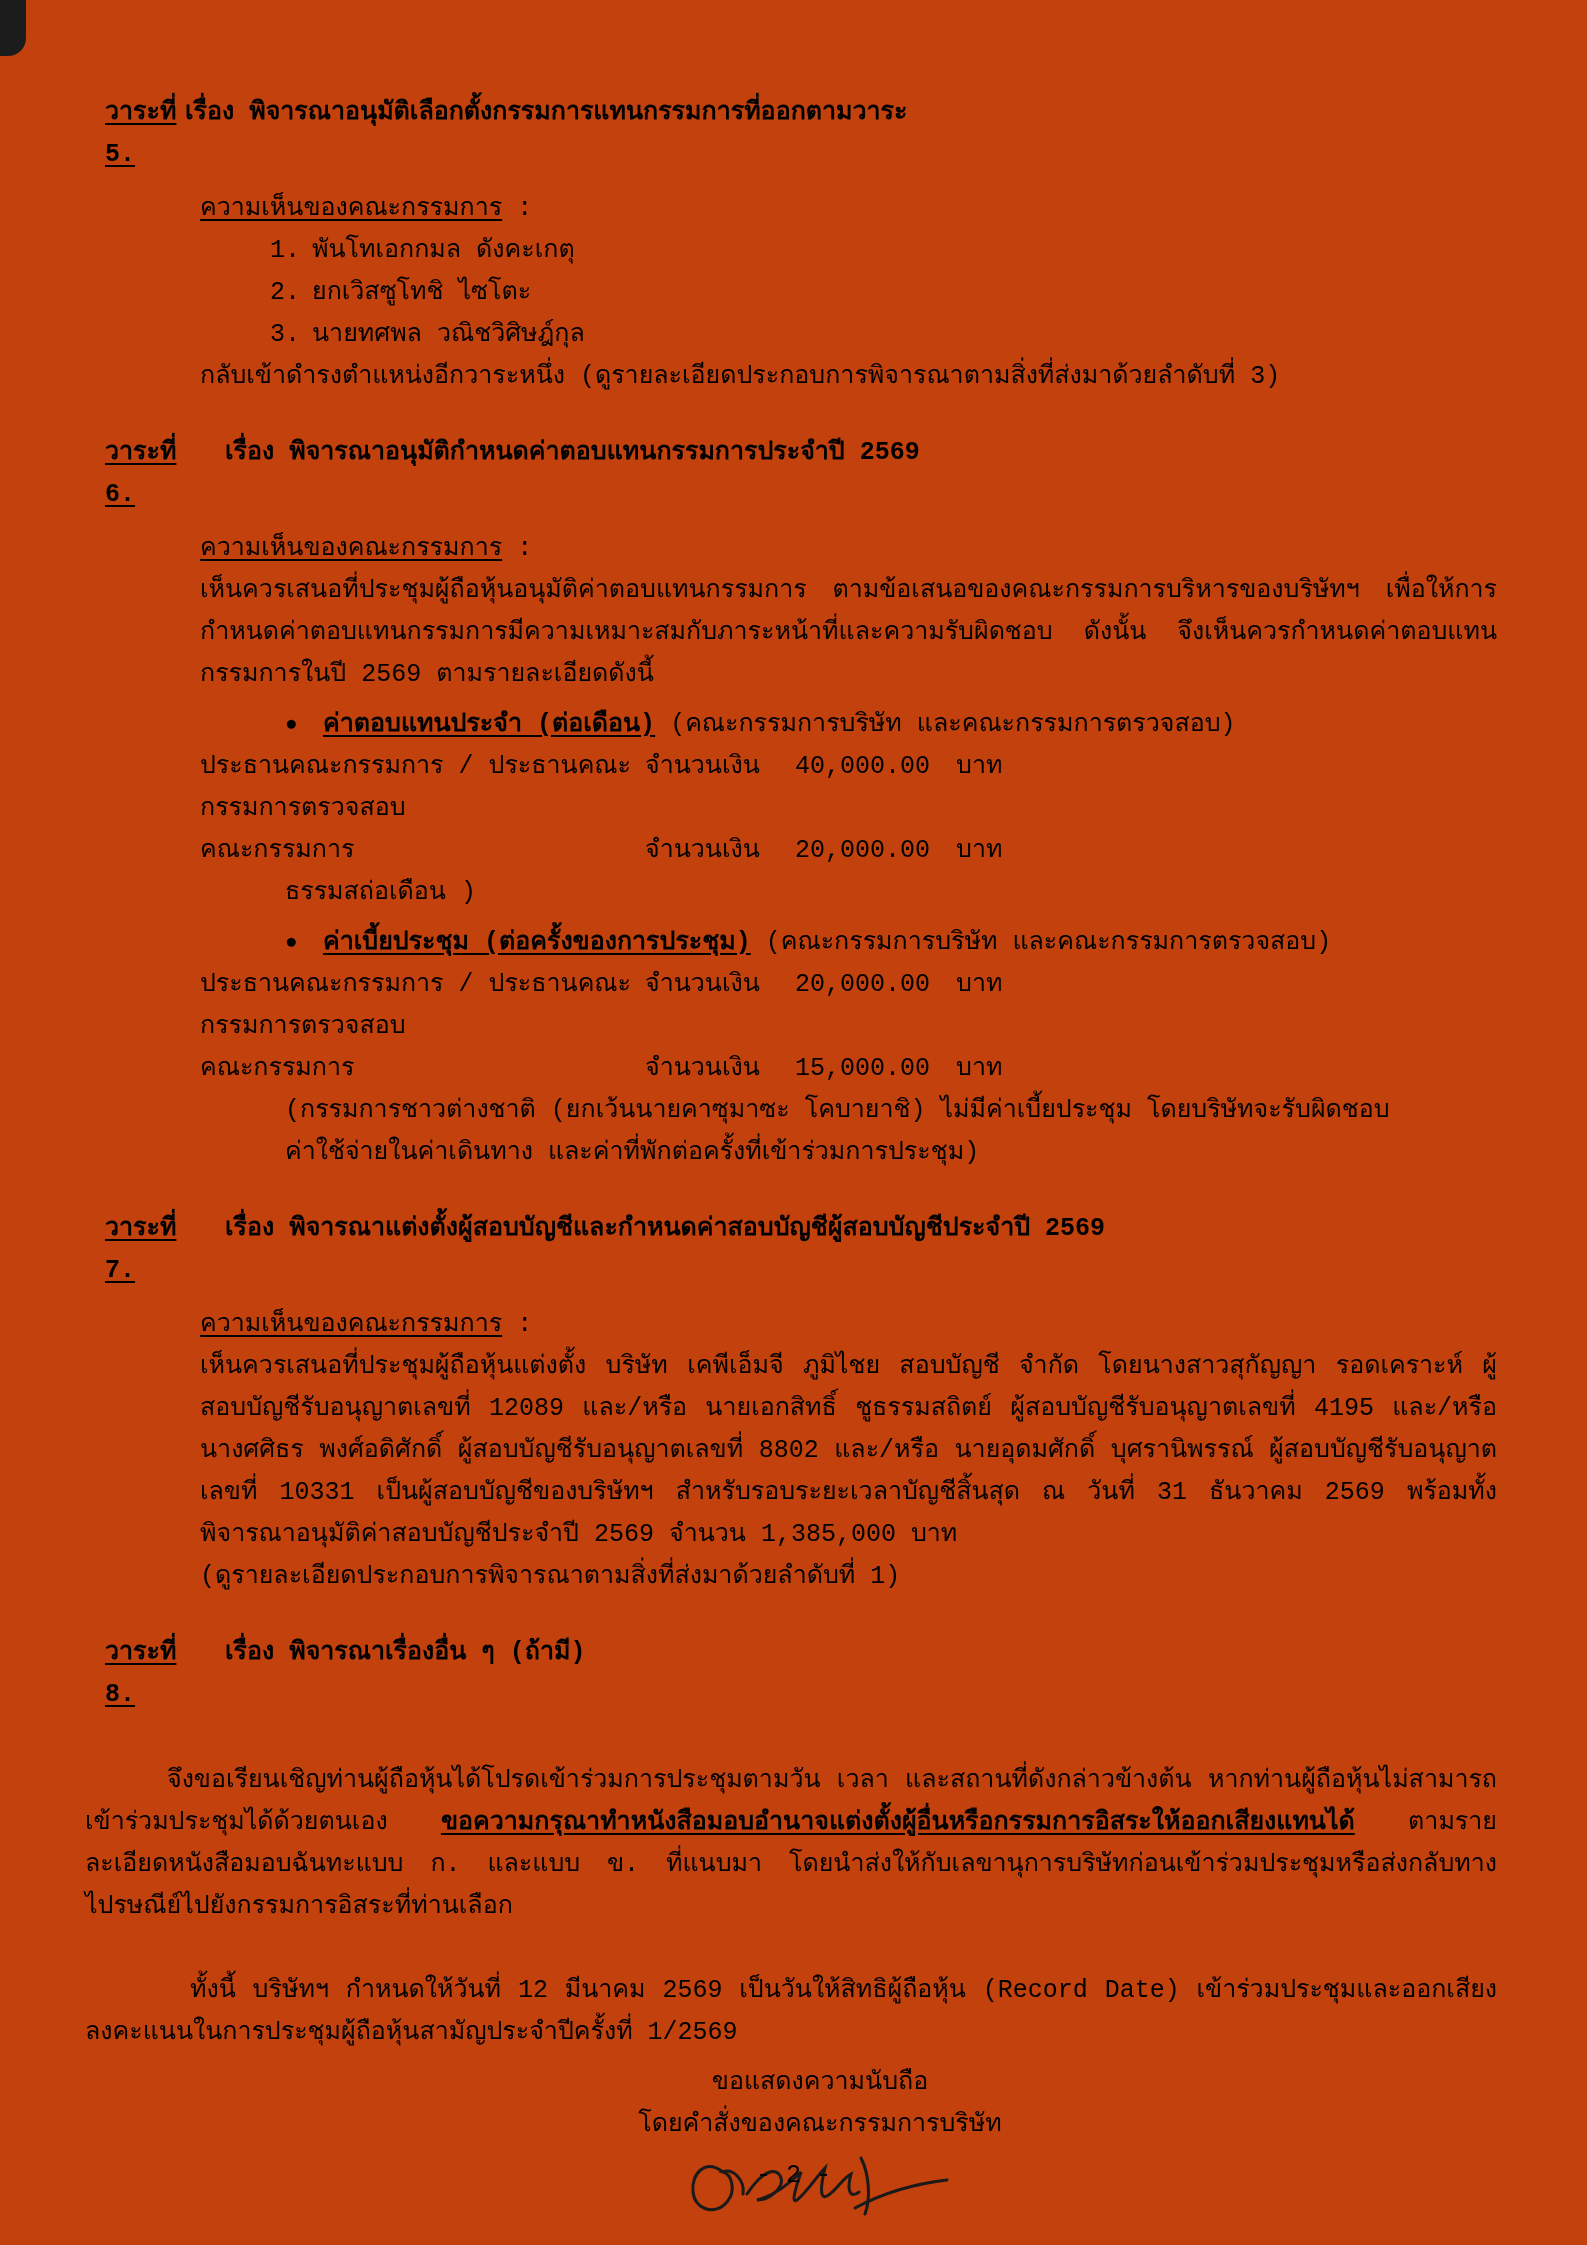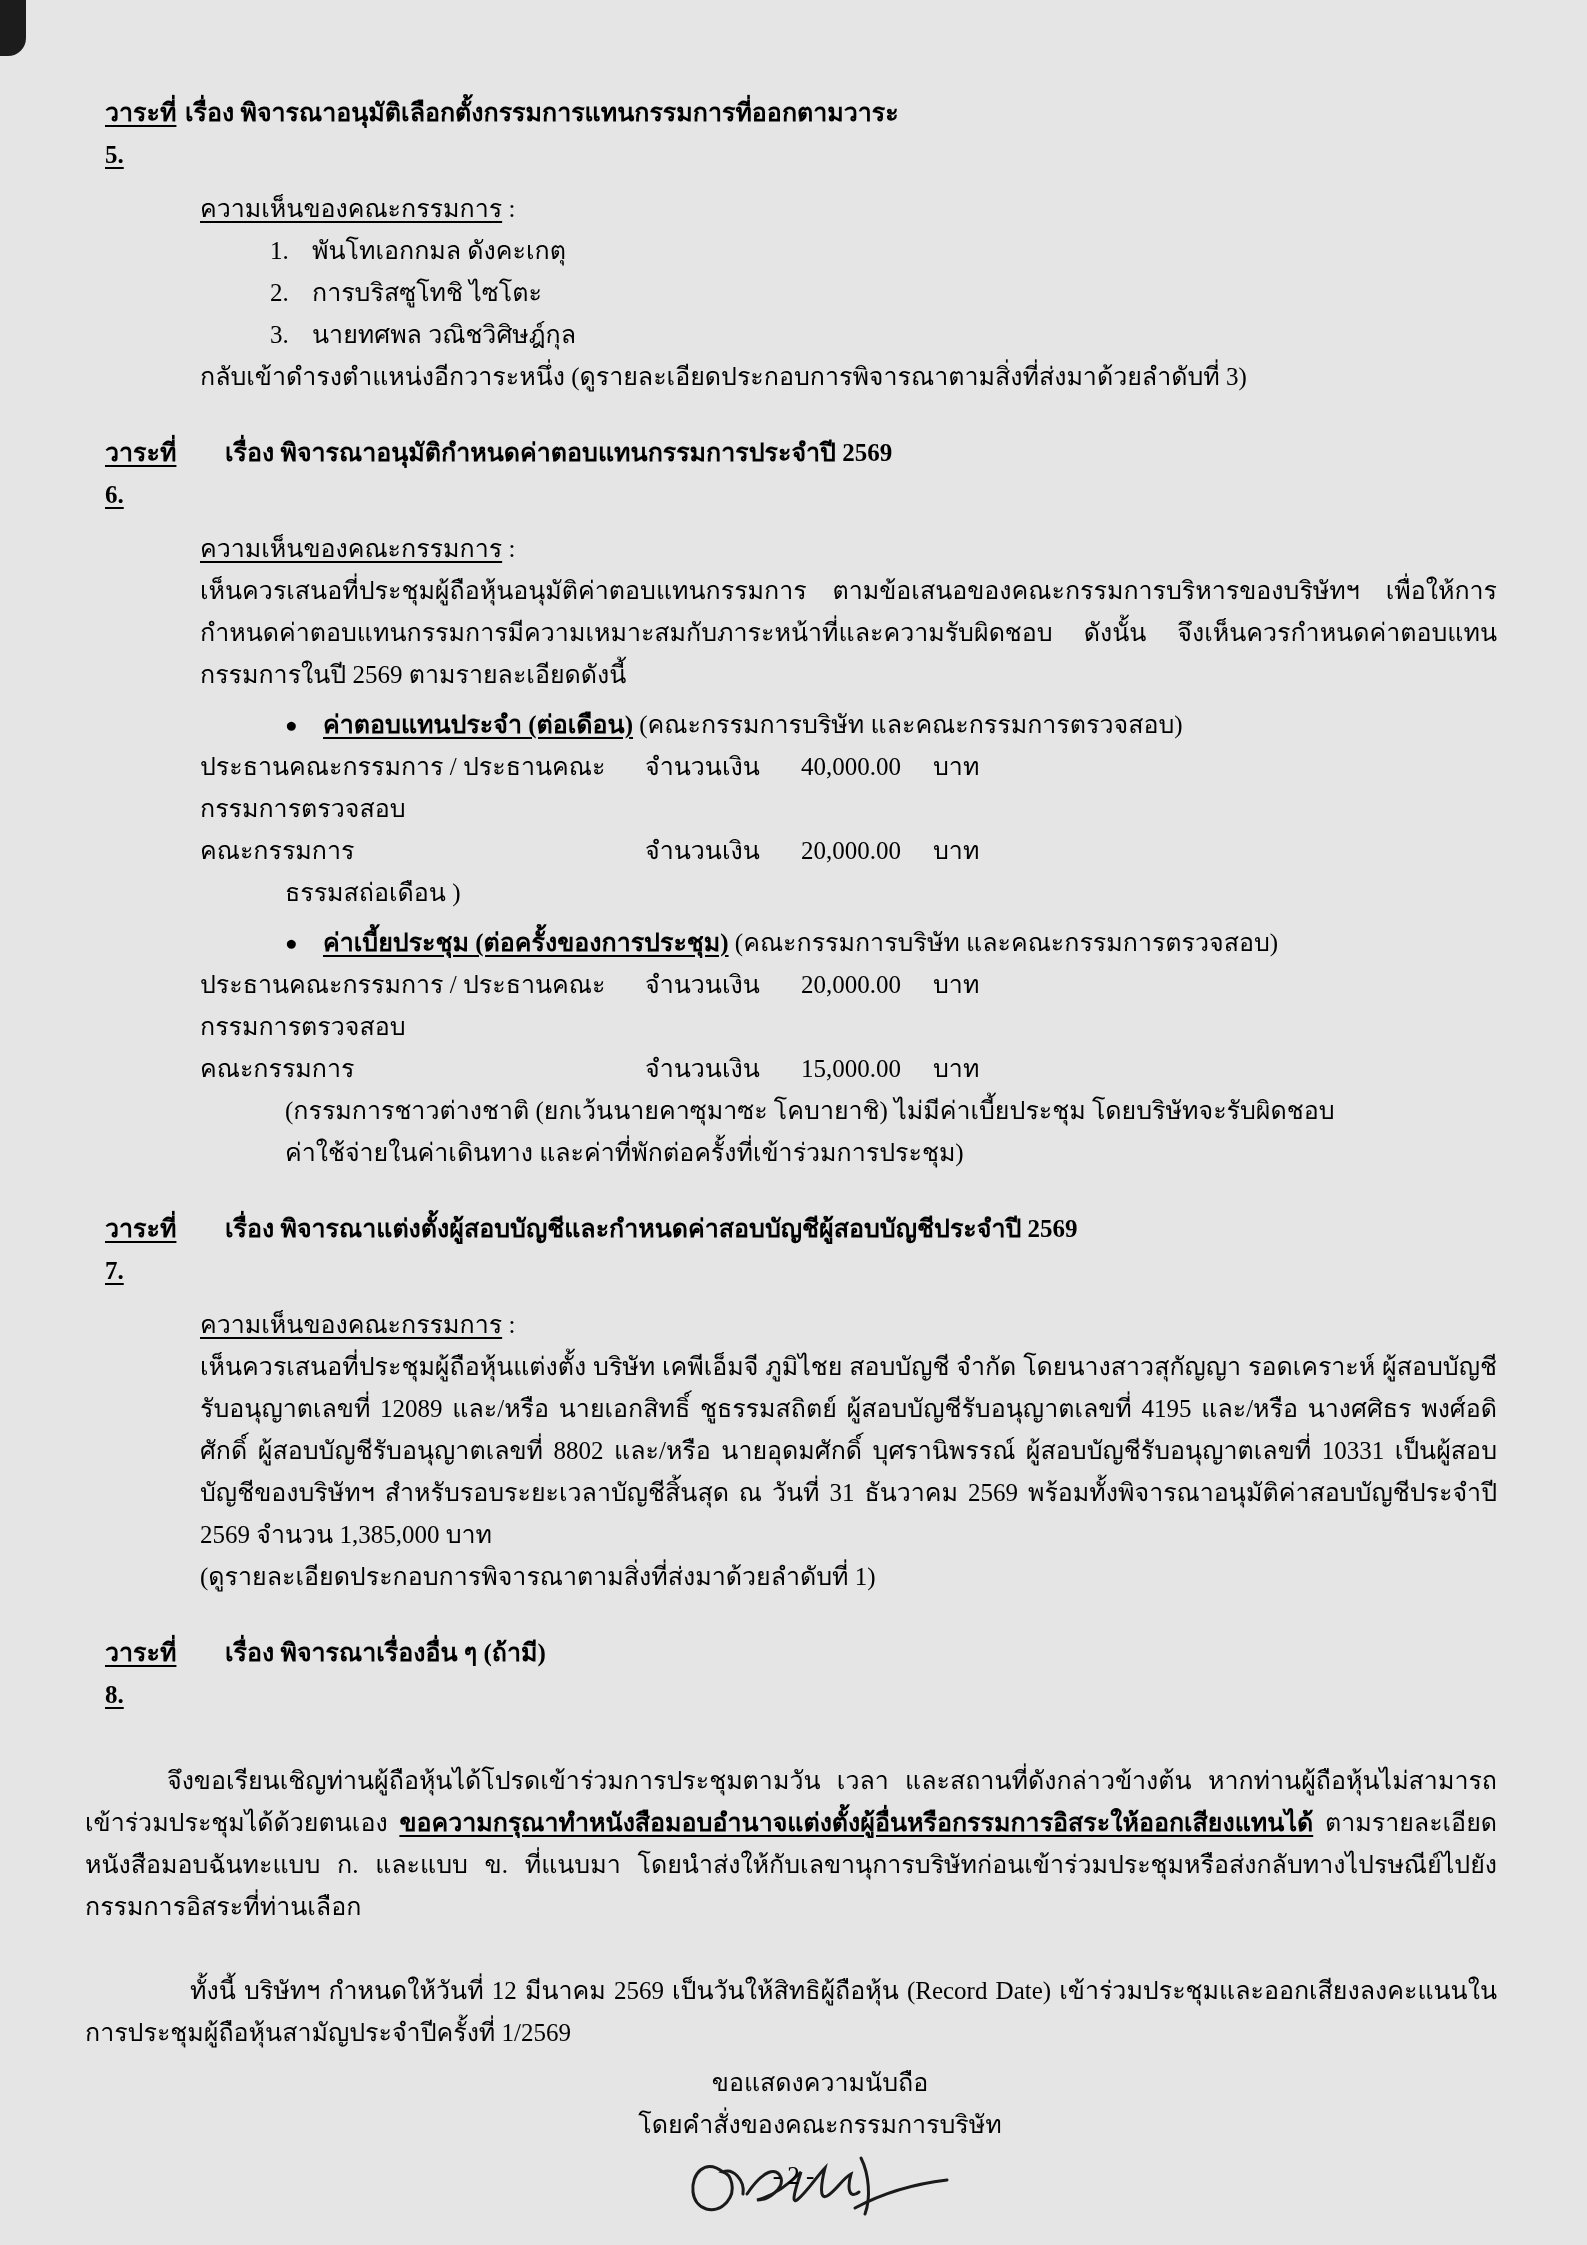--- a/index.html
+++ b/index.html
@@ -1,22 +1,22 @@
 <!DOCTYPE html>
 <html><head>
 <meta charset="utf-8">
 <style>
   html,body{margin:0;padding:0;background:#888;}
   .page{
     position:relative;
     width:1587px;height:2245px;
     margin:0 auto;
-    background:#e5e5e5;
+    background:#c2410c;
     color:#000;
-    font-family:Liberation Serif, serif;
+    font-family:Liberation Mono, monospace;
     font-size:25px;
     line-height:42px;
     box-sizing:border-box;
     padding:92px 90px 0 85px;
     overflow:hidden;
   }
   .scan-blot{
     position:absolute;left:0;top:0;width:26px;height:56px;
     background:#1c1c1c;border-bottom-right-radius:18px;
   }
@@ -63,21 +63,21 @@
   <div class="indent1 mt-op">
     <span class="u">ความเห็นของคณะกรรมการ</span>
     <span>:</span>
   </div>
   <div class="indent2 nominee">
     <span class="nominee-no">1.</span>
     <span>พันโทเอกกมล  ดังคะเกตุ</span>
   </div>
   <div class="indent2 nominee">
     <span class="nominee-no">2.</span>
-    <span>การบริสซูโทชิ  ไซโตะ</span>
+    <span>ยกเวิสซูโทชิ  ไซโตะ</span>
   </div>
   <div class="indent2 nominee">
     <span class="nominee-no">3.</span>
     <span>นายทศพล  วณิชวิศิษฎ์กุล</span>
   </div>
   <div class="indent1">กลับเข้าดำรงตำแหน่งอีกวาระหนึ่ง (ดูรายละเอียดประกอบการพิจารณาตามสิ่งที่ส่งมาด้วยลำดับที่ 3)</div>
 
   <div class="agenda mt-sec">
     <span class="agenda-label bu">วาระที่ 6.</span>
     <span class="agenda-title b">เรื่อง  พิจารณาอนุมัติกำหนดค่าตอบแทนกรรมการประจำปี 2569</span>

